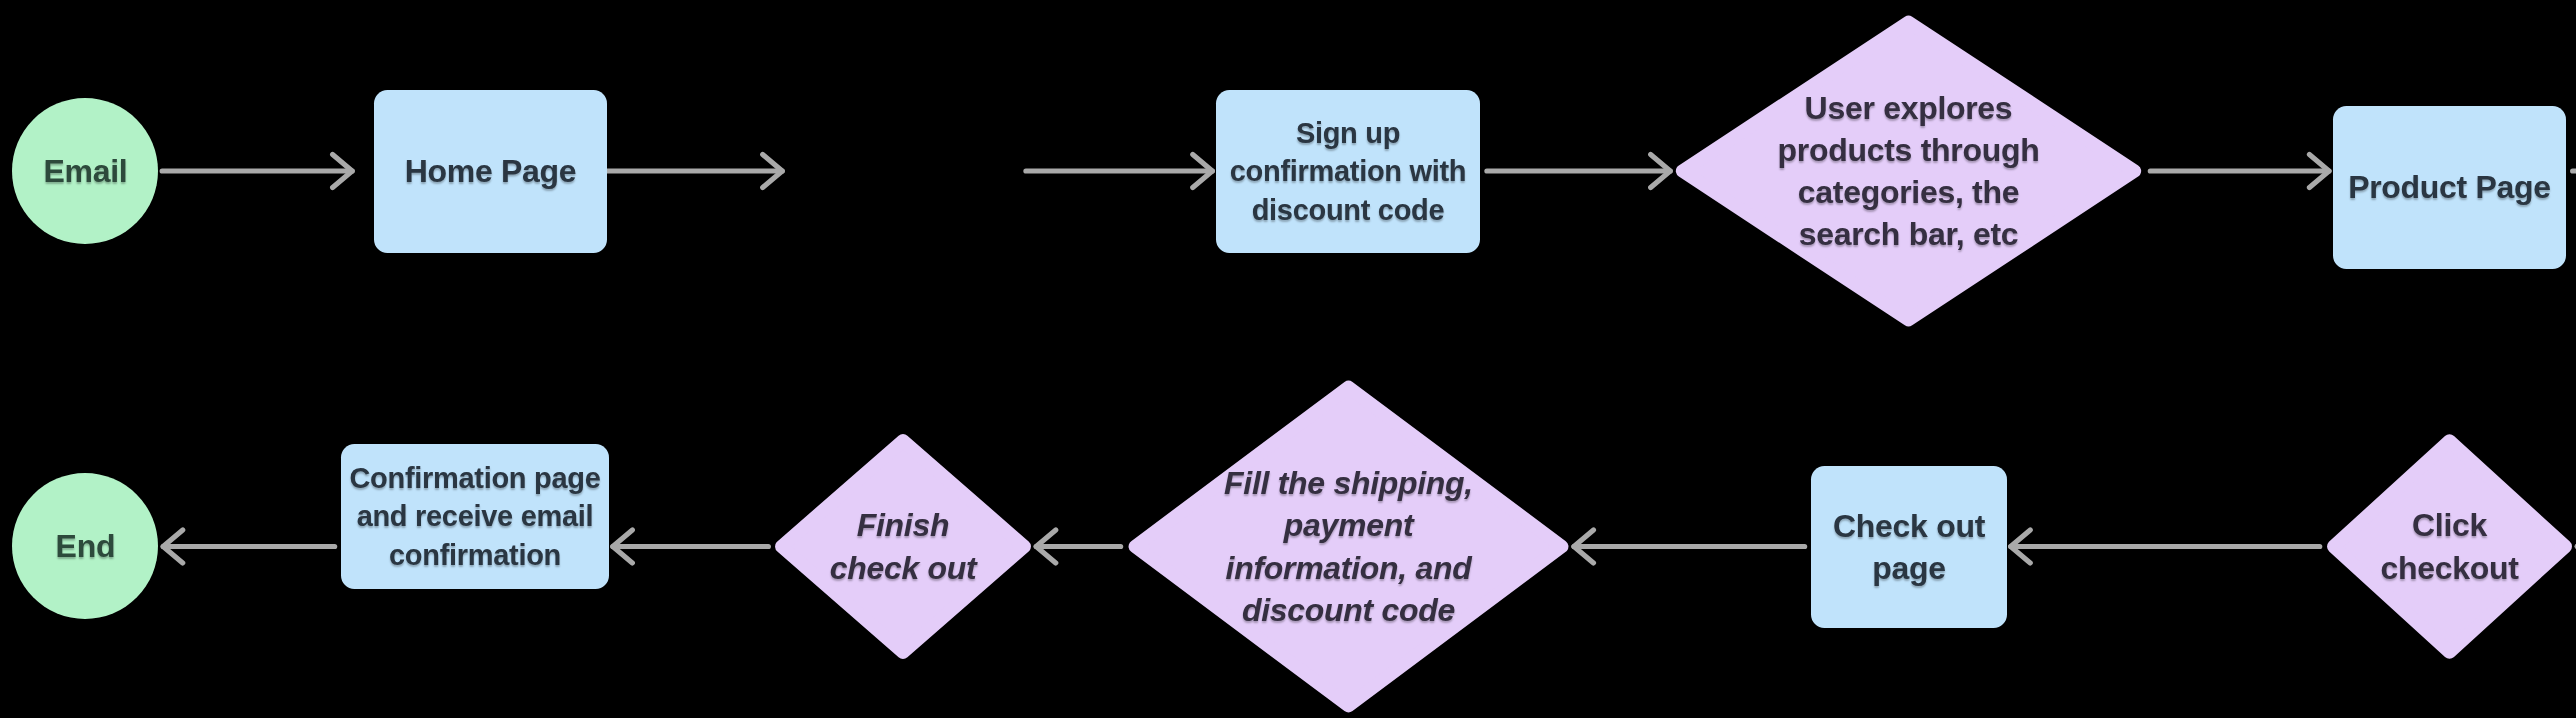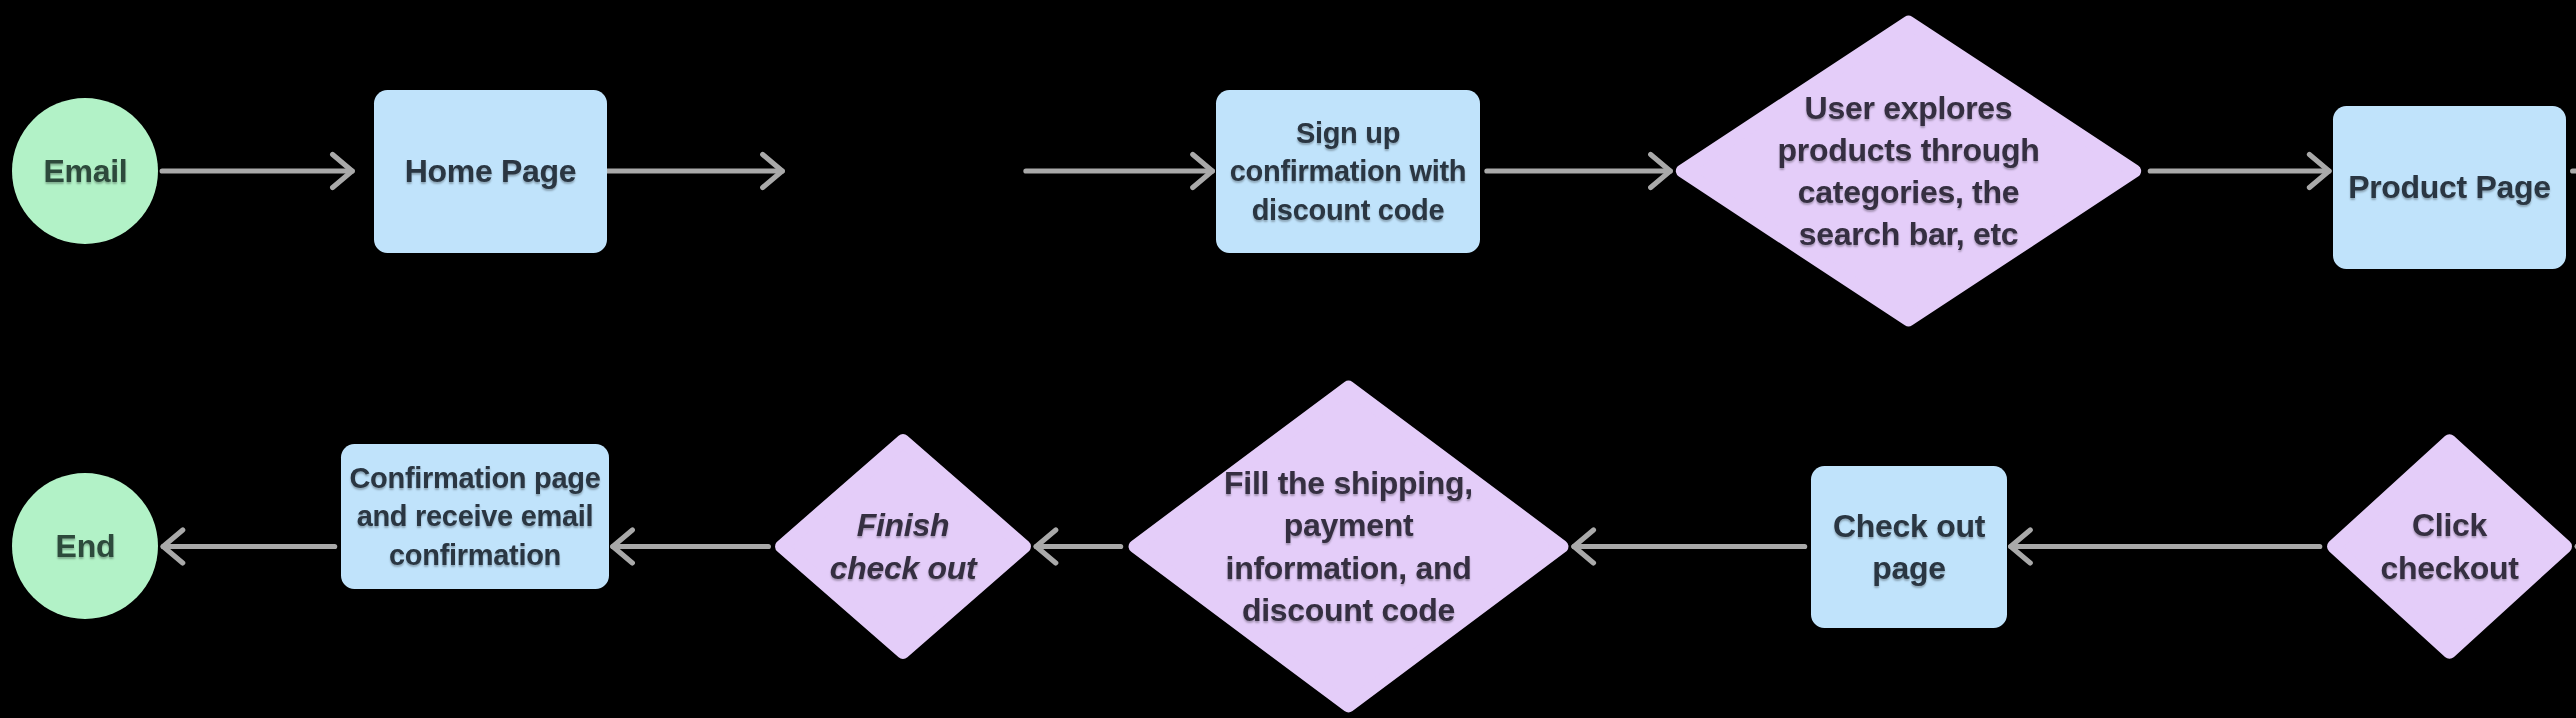--- a/index.html
+++ b/index.html
@@ -117,21 +117,21 @@
     <div class="label">Click
 checkout</div>
   </div>
 
   <div class="node process" style="left:1811px;top:466px;width:196px;height:162px;">
     <div class="body"></div>
     <div class="label">Check out
 page</div>
   </div>
 
-  <div class="node decision" style="left:1127px;top:379px;width:443px;height:335px;">
+  <div class="node decision" style="left:1127px;top:379px;width:443px;height:335px;font-style:italic;">
     <svg class="shape-svg" width="443" height="335" viewBox="0 0 860 650">
       <polygon class="diamond-poly" points="430,16 844,325 430,634 16,325"></polygon>
     </svg>
     <div class="label">Fill the shipping,
 payment
 information, and
 discount code</div>
   </div>
 
   <div class="node decision" style="left:774px;top:433px;width:258px;height:227px;font-style:italic;">

